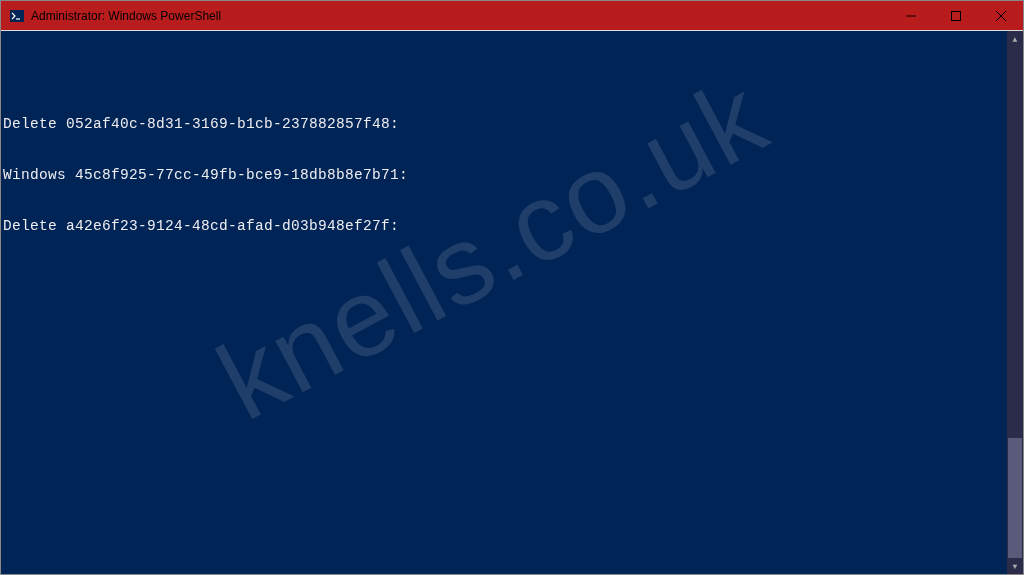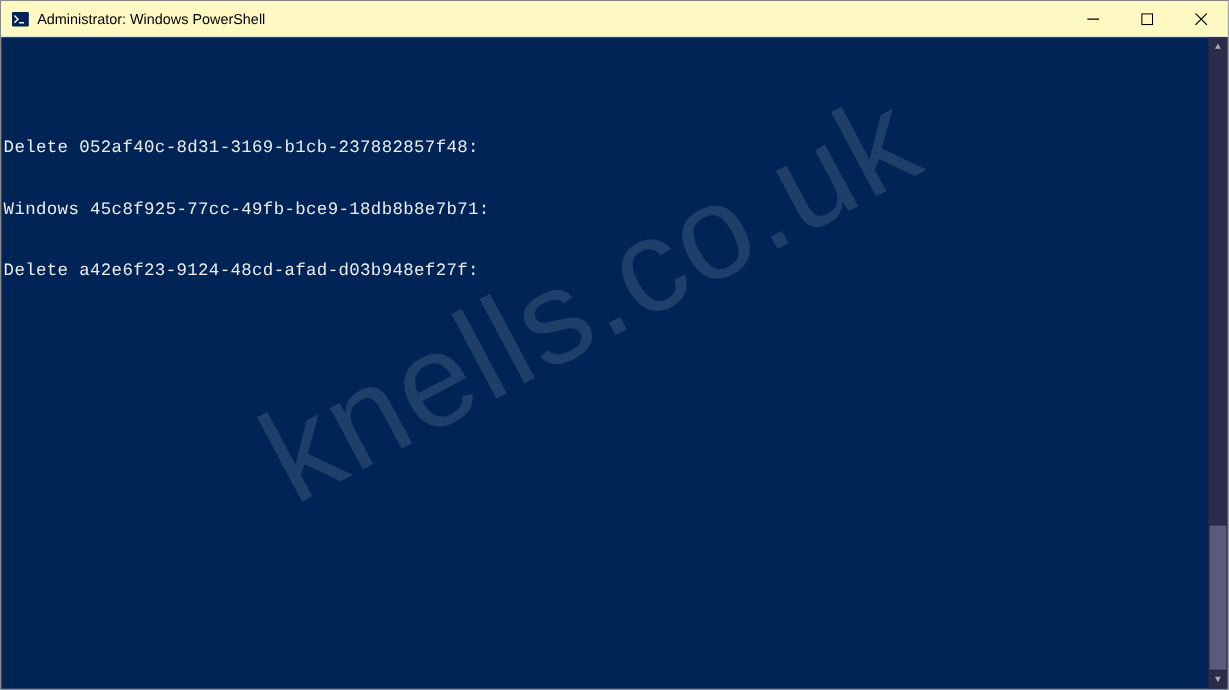--- a/index.html
+++ b/index.html
@@ -17,21 +17,21 @@
     }
     .window {
       width: 1024px;
       height: 575px;
       display: flex;
       flex-direction: column;
       border: 1px solid #888;
     }
     .titlebar {
       height: 30px;
-      background: #fef9c3;
+      background: #b91c1c;
       display: flex;
       align-items: center;
       padding-left: 8px;
       border-bottom: 1px solid #ddd;
       flex-shrink: 0;
     }
     .titlebar-icon {
       width: 16px;
       height: 16px;
       margin-right: 6px;

